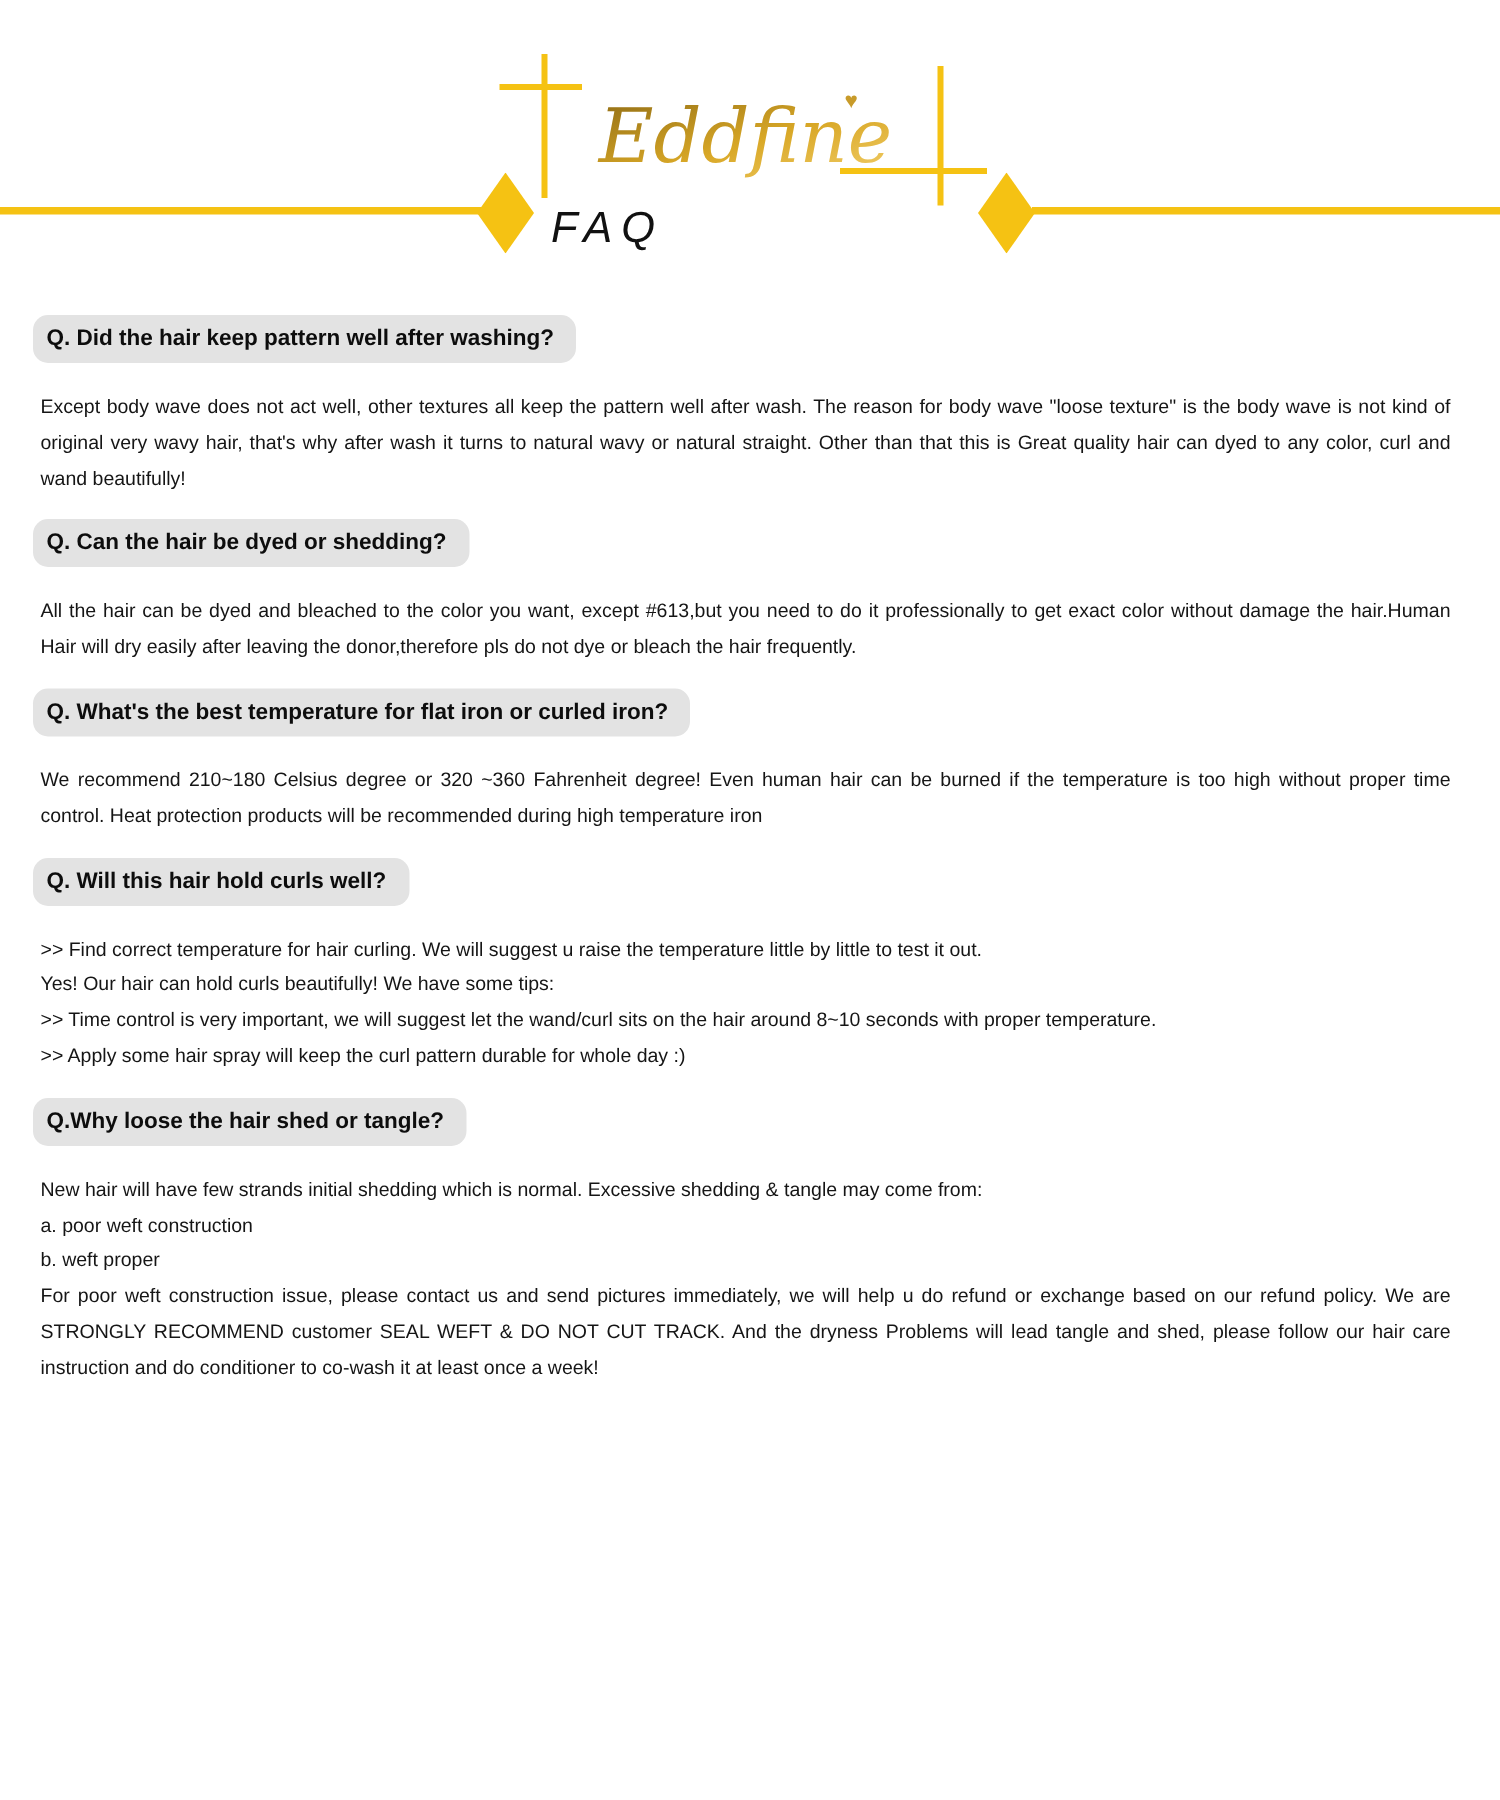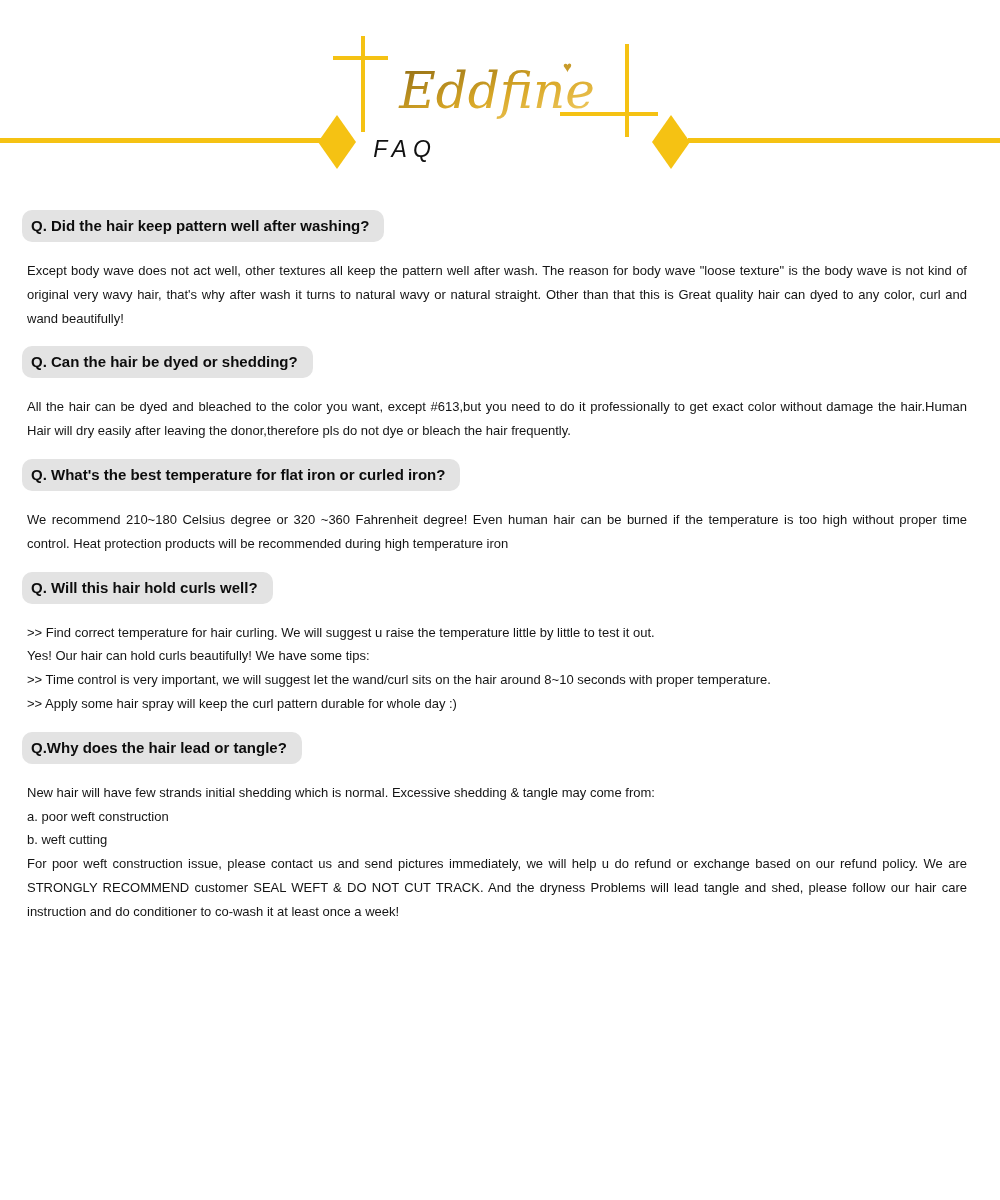--- a/index.html
+++ b/index.html
@@ -27,21 +27,21 @@
   .diamond-right{left:652px;top:115px;}
   .cross-line{position:absolute;background:var(--gold);}
   .cross-left-v{left:361px;top:36px;width:4px;height:96px;}
   .cross-left-h{left:333px;top:56px;width:55px;height:4px;}
   .cross-right-v{left:625px;top:44px;width:4px;height:93px;}
   .cross-right-h{left:560px;top:112px;width:98px;height:4px;}
   .logo-svg{position:absolute;left:325px;top:42px;}
   .faq-title{
     position:absolute;left:0;top:136px;width:810px;
     text-align:center;
-    font-size:23px;font-style:italic;letter-spacing:6px;
+    font-size:29px;font-style:italic;letter-spacing:6px;
     color:#111;
   }
   
   .faq-list{padding:0;}
   .q-badge{
     display:inline-block;
     margin:16px 0 0 22px;
     background:var(--badge-bg);
     border-radius:10px;
     padding:7px 15px 8px 9px;
@@ -91,18 +91,18 @@
       <div class="a-line">Except body wave does not act well, other textures all keep the pattern well after wash. The reason for body wave "loose texture" is the body wave is not kind of original very wavy hair, that's why after wash it turns to natural wavy or natural straight. Other than that this is Great quality hair can dyed to any color, curl and wand beautifully!</div>
     </div><div class="q-badge">Q. Can the hair be dyed or shedding?</div><div class="answer">
       <div class="a-line">All the hair can be dyed and bleached to the color you want, except #613,but you need to do it professionally to get exact color without damage the hair.Human Hair will dry easily after leaving the donor,therefore pls do not dye or bleach the hair frequently.</div>
     </div><div class="q-badge">Q. What's the best temperature for flat iron or curled iron?</div><div class="answer">
       <div class="a-line">We recommend 210~180 Celsius degree or 320 ~360 Fahrenheit degree! Even human hair can be burned if the temperature is too high without proper time control. Heat protection products will be recommended during high temperature iron</div>
     </div><div class="q-badge">Q. Will this hair hold curls well?</div><div class="answer">
       <div class="a-line">&gt;&gt; Find correct temperature for hair curling. We will suggest u raise the temperature little by little to test it out.</div>
       <div class="a-line">Yes! Our hair can hold curls beautifully! We have some tips:</div>
       <div class="a-line">&gt;&gt; Time control is very important, we will suggest let the wand/curl sits on the hair around 8~10 seconds with proper temperature.</div>
       <div class="a-line">&gt;&gt; Apply some hair spray will keep the curl pattern durable for whole day :)</div>
-    </div><div class="q-badge">Q.Why does the hair lead or tangle?</div><div class="answer">
+    </div><div class="q-badge">Q.Why loose the hair shed or tangle?</div><div class="answer">
       <div class="a-line">New hair will have few strands initial shedding which is normal. Excessive shedding &amp; tangle may come from:</div>
       <div class="a-line">a. poor weft construction</div>
-      <div class="a-line">b. weft cutting</div>
+      <div class="a-line">b. weft proper</div>
       <div class="a-line">For poor weft construction issue, please contact us and send pictures immediately, we will help u do refund or exchange based on our refund policy. We are STRONGLY RECOMMEND customer SEAL WEFT &amp; DO NOT CUT TRACK. And the dryness Problems will lead tangle and shed, please follow our hair care instruction and do conditioner to co-wash it at least once a week!</div>
     </div></div>
 
 </body></html>

